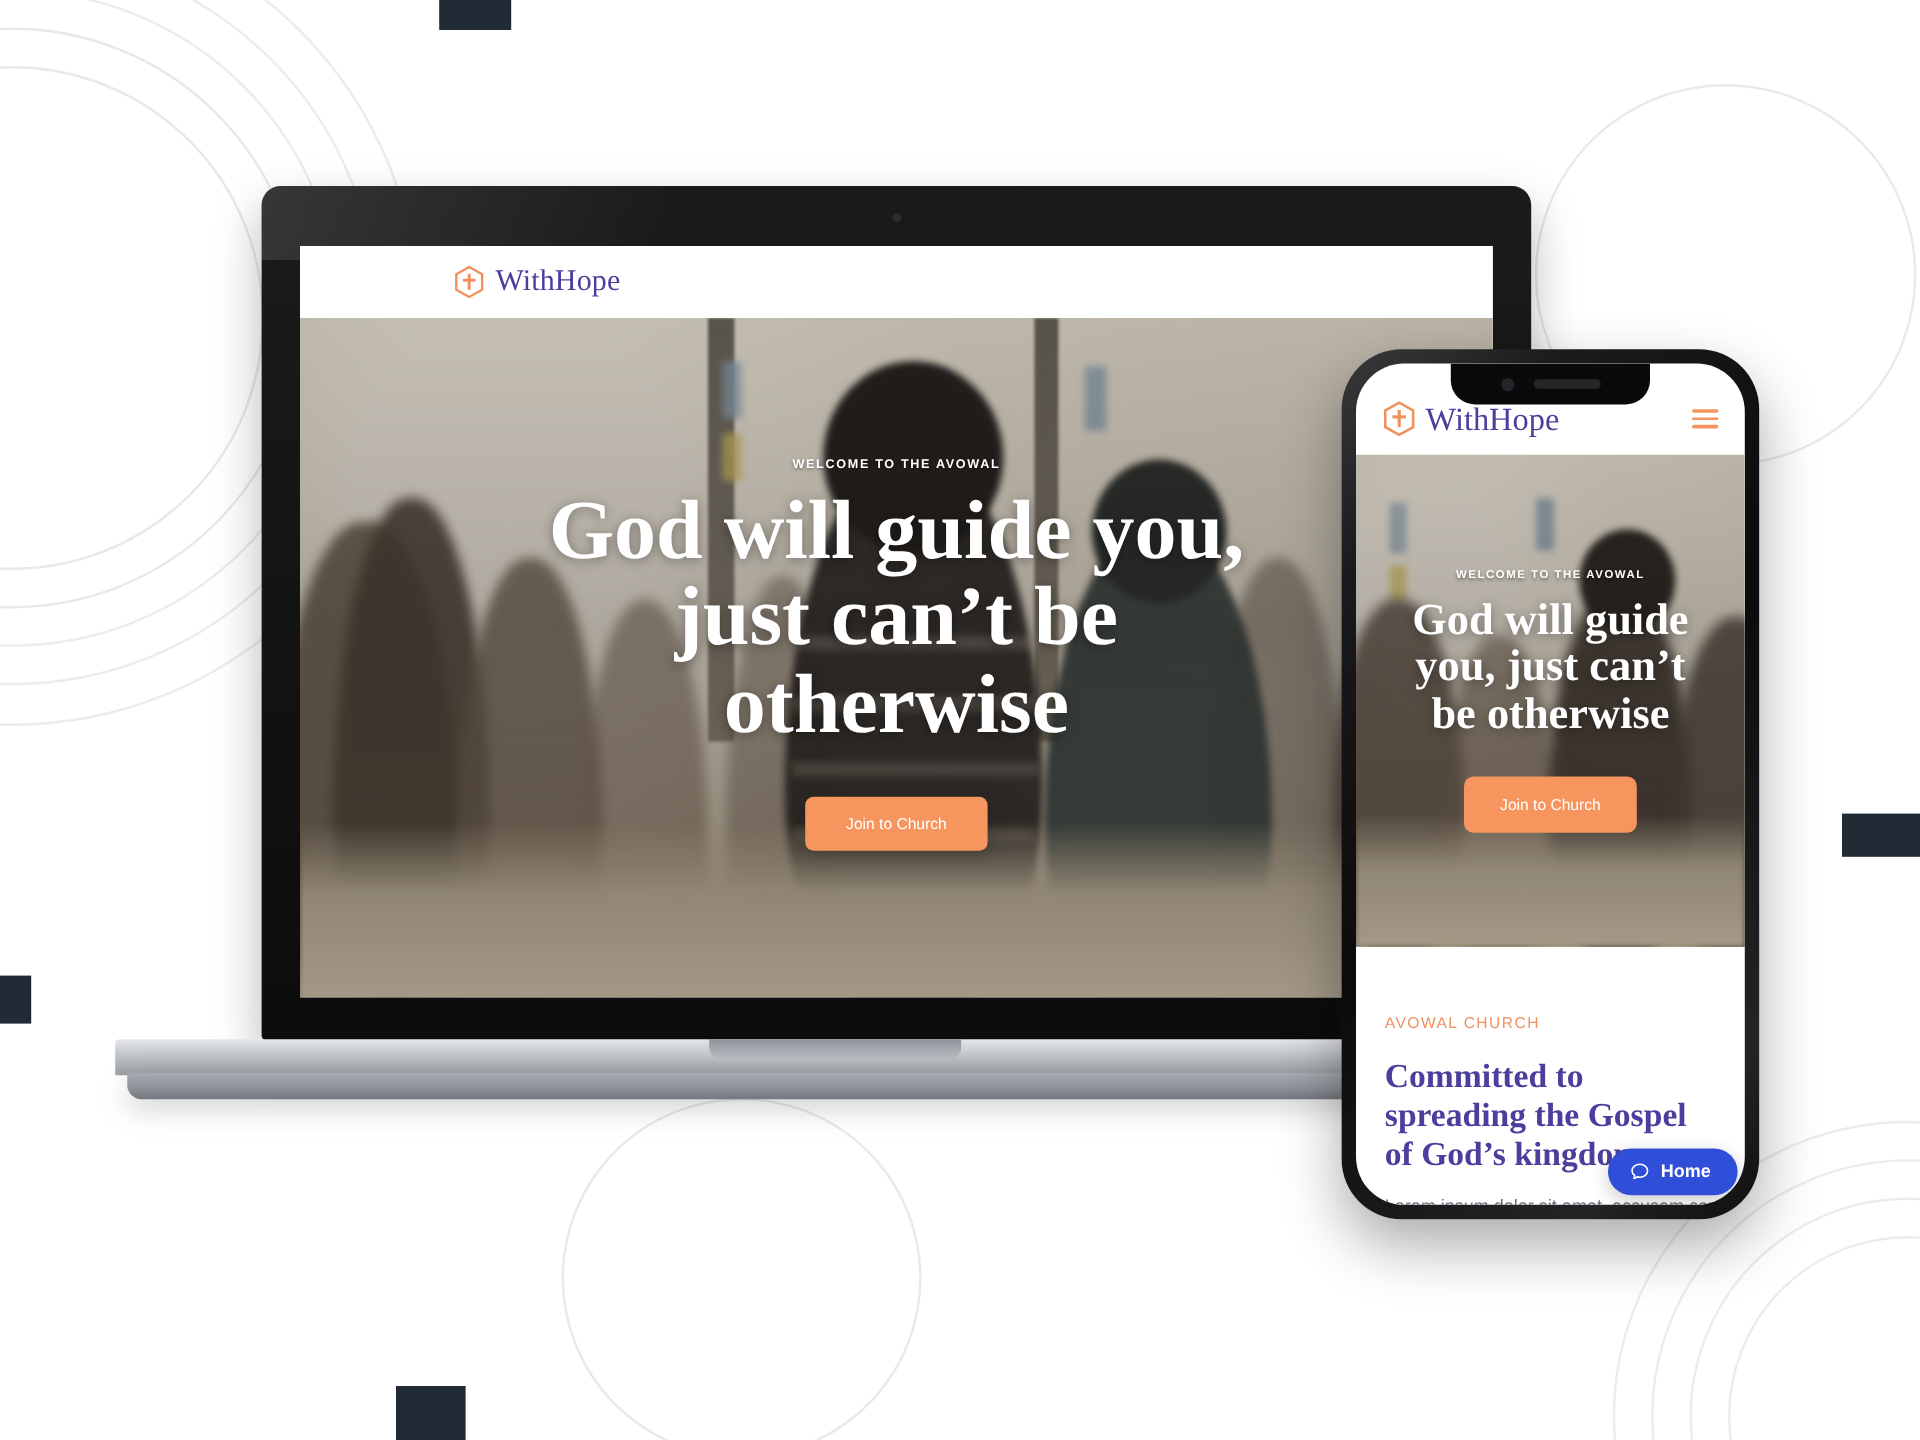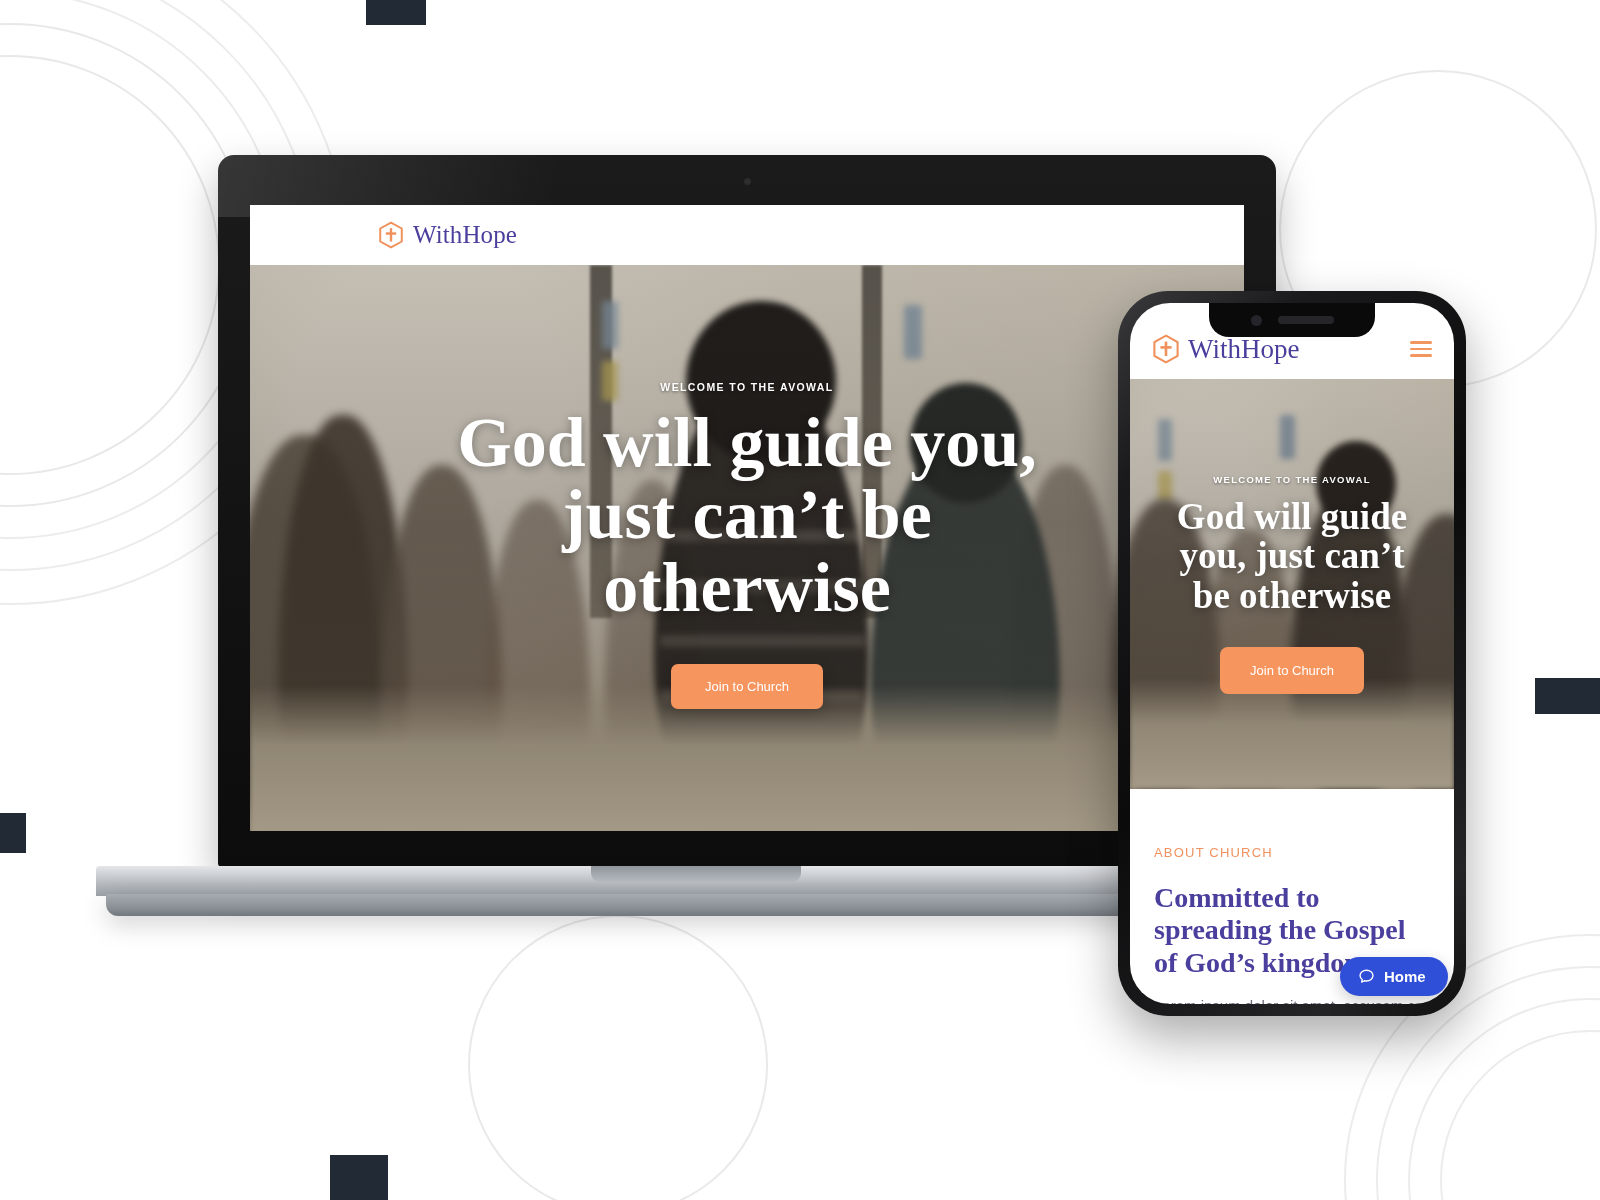--- a/index.html
+++ b/index.html
@@ -438,21 +438,21 @@
       <div class="hero-scrim"></div>
 
       <div class="m-hero-content">
         <div class="m-eyebrow">WELCOME TO THE AVOWAL</div>
         <h1 class="m-title">God will guide you, just can’t be otherwise</h1>
         <button class="m-join">Join to Church</button>
       </div>
     </div>
 
     <div class="m-about">
-      <div class="m-kicker">ABOUT CHURCH</div>
+      <div class="m-kicker">AVOWAL CHURCH</div>
       <h2 class="m-heading">Committed to spreading the Gospel of God’s kingdom</h2>
       <p class="m-body">Lorem ipsum dolor sit amet, accusam connec</p>
     </div>
   </div>
 </div>
 
 <div class="chat-widget">
   <svg width="17" height="17" viewBox="0 0 20 20">
     <path d="M10 2.6c-4.2 0-7.6 2.8-7.6 6.3 0 1.9 1 3.6 2.6 4.7l-.7 3 3.2-1.6c.8.2 1.6.3 2.5.3 4.2 0 7.6-2.8 7.6-6.4S14.2 2.6 10 2.6z" fill="none" stroke="#ffffff" stroke-width="1.6" stroke-linejoin="round"></path>
   </svg>

